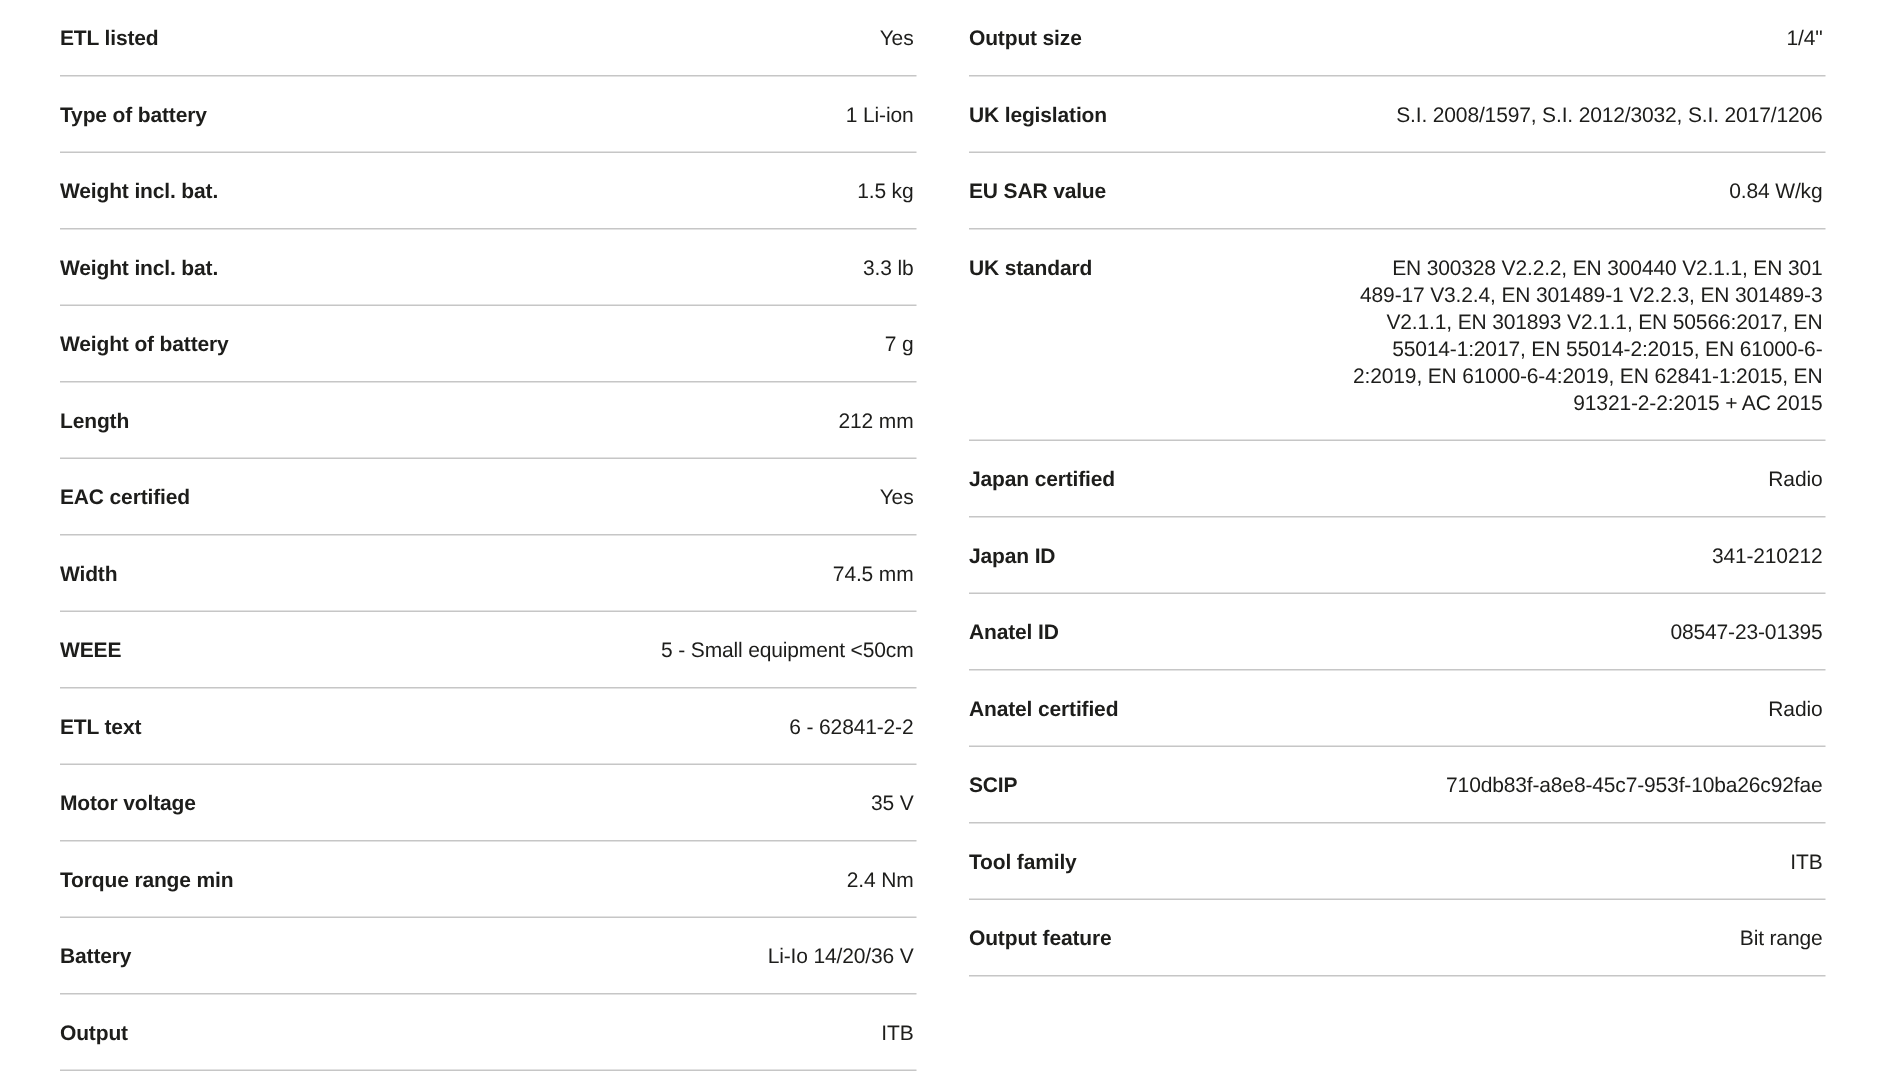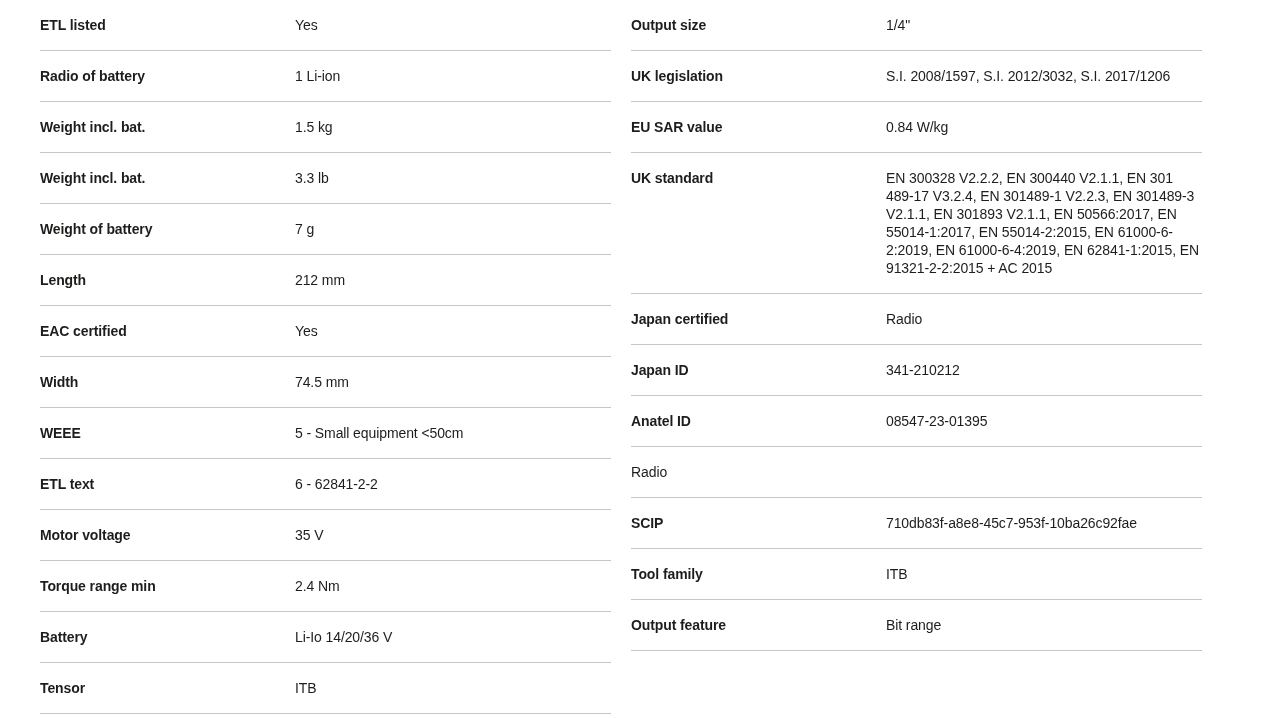--- a/index.html
+++ b/index.html
@@ -14,21 +14,21 @@
   }
   .page {
     width: 1268px;
     height: 718px;
     background: var(--bg, #ffffff);
     padding-left: 40px;
   }
   .spec-table {
     display: flex;
     flex-direction: row;
-    gap: 20px;
+    gap: 35px;
     align-items: flex-start;
   }
   .spec-column {
     width: 571px;
     flex: 0 0 571px;
     display: flex;
     flex-direction: column;
   }
   .spec-row {
     display: flex;
@@ -48,34 +48,35 @@
     letter-spacing: -0.1px;
   }
   .spec-value {
     flex: 1 1 auto;
     font-size: 14px;
     font-weight: 400;
     line-height: 18px;
     color: var(--text, #1d1d1b);
     letter-spacing: -0.1px;
     padding-right: 2px;
+    text-align: right;
   }
 </style>
 </head>
 <body>
 
 <div class="page">
   <div class="spec-table">
     <div class="spec-column">
         <div class="spec-row">
           <div class="spec-label">ETL listed</div>
           <div class="spec-value">Yes</div>
         </div>
         <div class="spec-row">
-          <div class="spec-label">Radio of battery</div>
+          <div class="spec-label">Type of battery</div>
           <div class="spec-value">1 Li-ion</div>
         </div>
         <div class="spec-row">
           <div class="spec-label">Weight incl. bat.</div>
           <div class="spec-value">1.5 kg</div>
         </div>
         <div class="spec-row">
           <div class="spec-label">Weight incl. bat.</div>
           <div class="spec-value">3.3 lb</div>
         </div>
@@ -109,21 +110,21 @@
         </div>
         <div class="spec-row">
           <div class="spec-label">Torque range min</div>
           <div class="spec-value">2.4 Nm</div>
         </div>
         <div class="spec-row">
           <div class="spec-label">Battery</div>
           <div class="spec-value">Li-Io 14/20/36 V</div>
         </div>
         <div class="spec-row">
-          <div class="spec-label">Tensor</div>
+          <div class="spec-label">Output</div>
           <div class="spec-value">ITB</div>
         </div>
       </div>
     <div class="spec-column">
         <div class="spec-row">
           <div class="spec-label">Output size</div>
           <div class="spec-value">1/4"</div>
         </div>
         <div class="spec-row">
           <div class="spec-label">UK legislation</div>
@@ -143,20 +144,21 @@
         </div>
         <div class="spec-row">
           <div class="spec-label">Japan ID</div>
           <div class="spec-value">341-210212</div>
         </div>
         <div class="spec-row">
           <div class="spec-label">Anatel ID</div>
           <div class="spec-value">08547-23-01395</div>
         </div>
         <div class="spec-row">
+          <div class="spec-label">Anatel certified</div>
           <div class="spec-value">Radio</div>
         </div>
         <div class="spec-row">
           <div class="spec-label">SCIP</div>
           <div class="spec-value">710db83f-a8e8-45c7-953f-10ba26c92fae</div>
         </div>
         <div class="spec-row">
           <div class="spec-label">Tool family</div>
           <div class="spec-value">ITB</div>
         </div>

